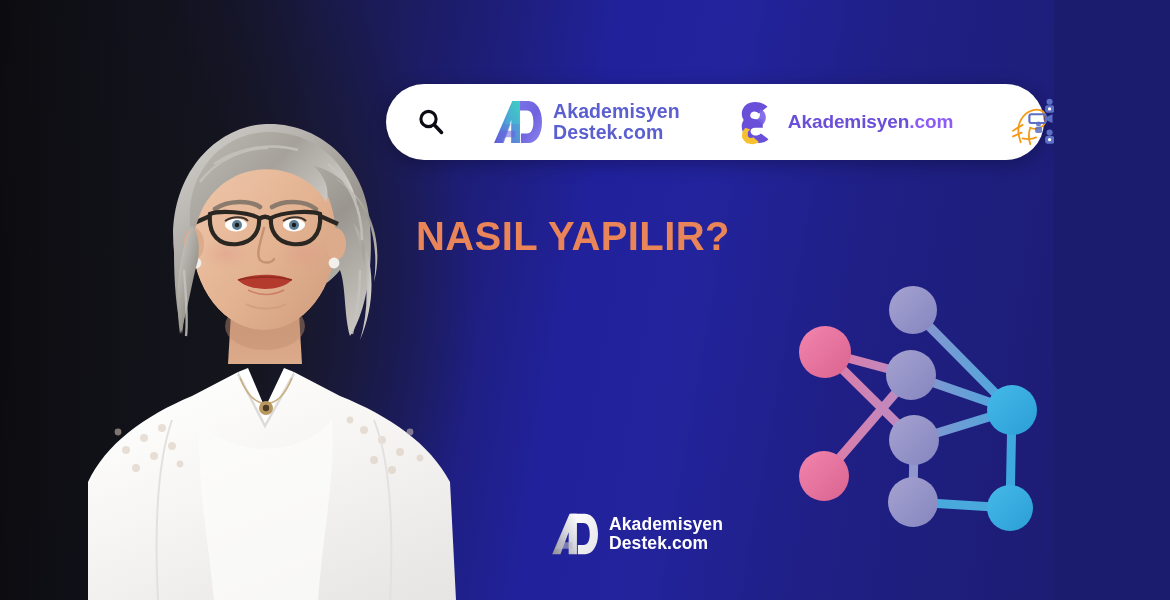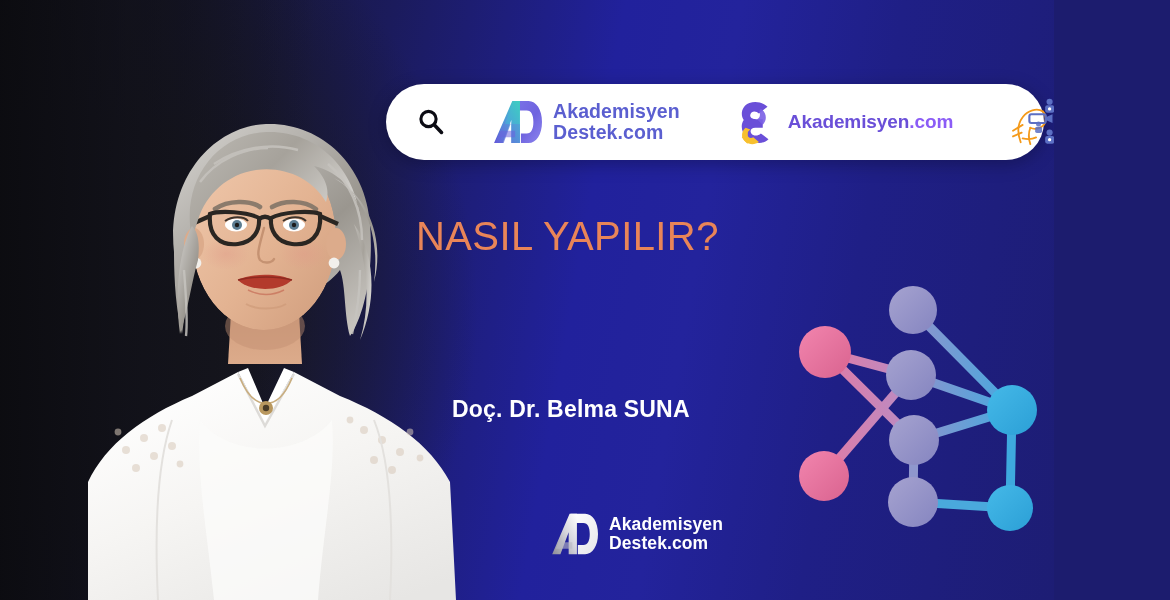--- a/index.html
+++ b/index.html
@@ -82,21 +82,21 @@
     font-family:"DejaVu Sans",sans-serif; display:block; margin-top:2px; transform:scaleX(1.02); transform-origin:left;
   }
 
   
   .headline{ position:absolute; left:416px; top:210px; z-index:5; }
   .headline .l1{
     font-size:40px; font-weight:800; letter-spacing:.4px;
     color:#aec4f2; line-height:1.12; white-space:nowrap;
   }
   .headline .l2{
-    font-size:40px; font-weight:400; letter-spacing:.4px;
+    font-size:40px; font-weight:700; letter-spacing:.4px;
     color:#e98558; line-height:1.12; white-space:nowrap; margin-top:4px;
   }
 
   
   .speaker{
     position:absolute; left:452px; top:396px; z-index:5;
     font-size:23px; font-weight:700; color:#ffffff; letter-spacing:.2px; white-space:nowrap;
   }
 
   
@@ -341,21 +341,20 @@
           <span class="t2">Akademik Danışmanlık</span>
         </div>
       </div>
     </div>
   </div>
 
   <div class="headline">
     <div class="l2">NASIL YAPILIR?</div>
   </div>
 
-  <div class="speaker">Doç. Dr. Belma SUNA</div>
 
   <svg class="netgraph" viewBox="0 0 272 262">
     <defs>
       <linearGradient id="gpink" x1="0" y1="0" x2="1" y2="1">
         <stop offset="0%" stop-color="#f285ae"></stop>
           <stop offset="100%" stop-color="#d9638f"></stop>
       </linearGradient>
       <linearGradient id="gpurple" x1="0" y1="0" x2="1" y2="1">
         <stop offset="0%" stop-color="#a6a3d0"></stop>
           <stop offset="100%" stop-color="#8585c0"></stop>

